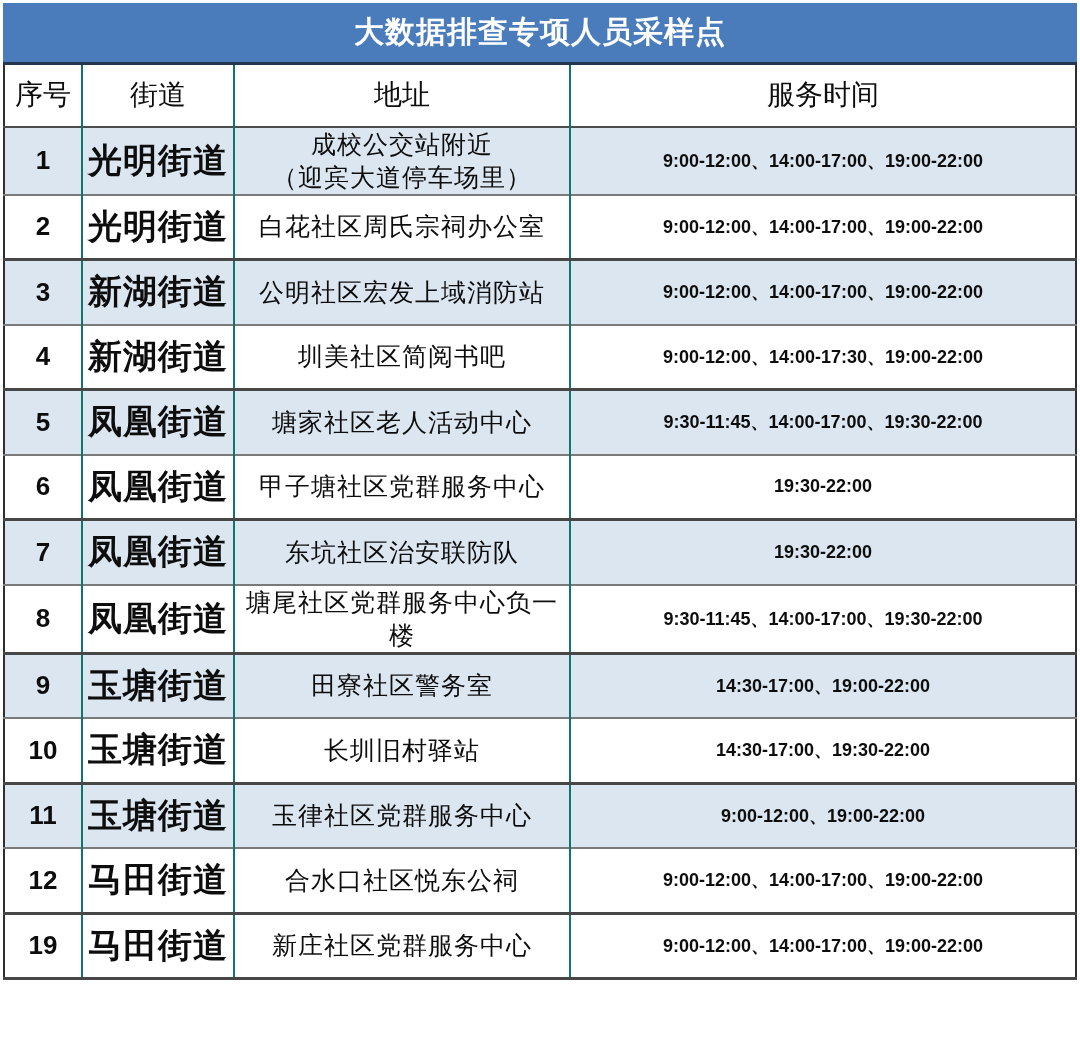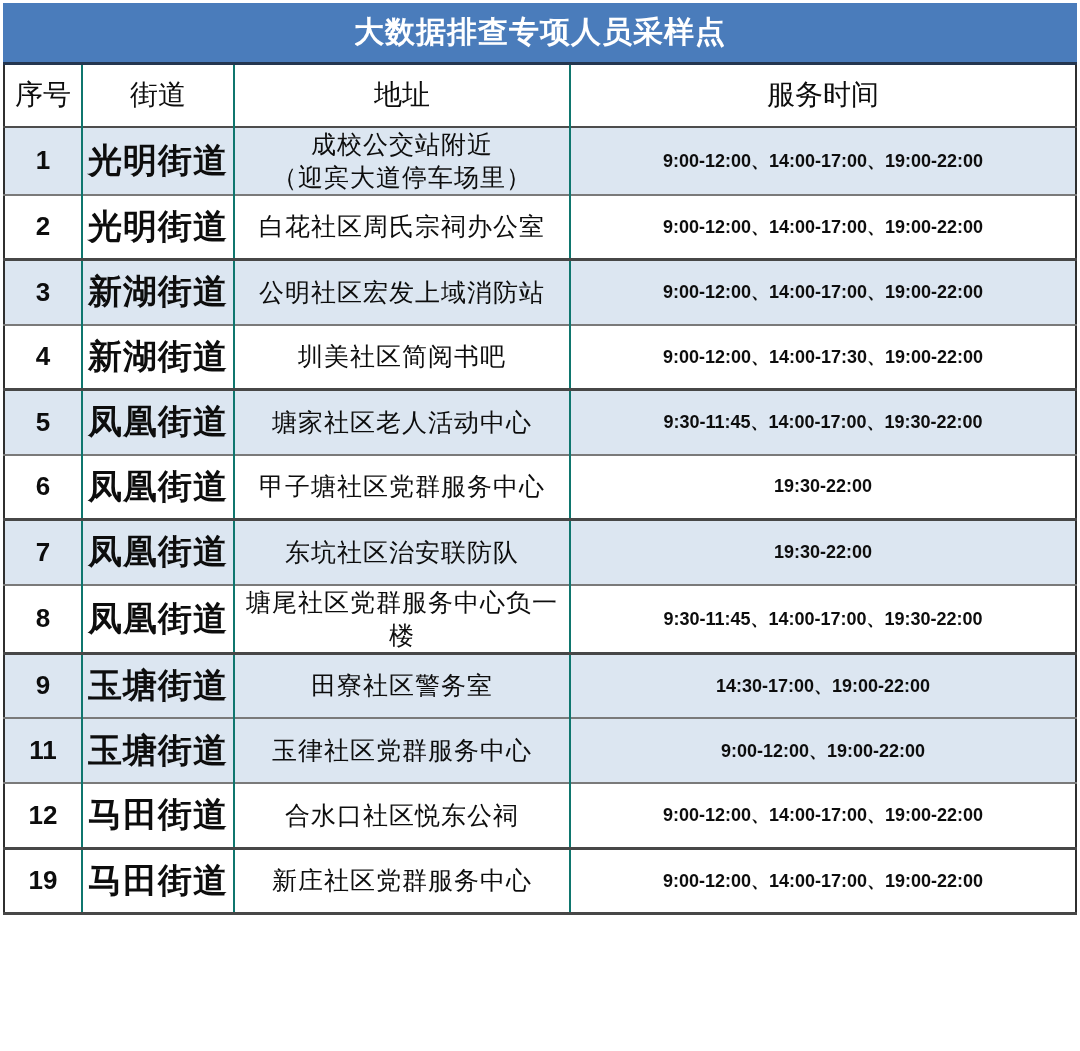--- a/index.html
+++ b/index.html
@@ -133,20 +133,26 @@
     <td class="street">凤凰街道</td>
     <td class="addr">塘尾社区党群服务中心负一楼</td>
     <td class="time">9:30-11:45、14:00-17:00、19:30-22:00</td>
   </tr>
         <tr class="shaded">
     <td class="no">9</td>
     <td class="street">玉塘街道</td>
     <td class="addr">田寮社区警务室</td>
     <td class="time">14:30-17:00、19:00-22:00</td>
   </tr>
+        <tr class="plain">
+    <td class="no">10</td>
+    <td class="street">玉塘街道</td>
+    <td class="addr">长圳旧村驿站</td>
+    <td class="time">14:30-17:00、19:30-22:00</td>
+  </tr>
         <tr class="shaded">
     <td class="no">11</td>
     <td class="street">玉塘街道</td>
     <td class="addr">玉律社区党群服务中心</td>
     <td class="time">9:00-12:00、19:00-22:00</td>
   </tr>
         <tr class="plain">
     <td class="no">12</td>
     <td class="street">马田街道</td>
     <td class="addr">合水口社区悦东公祠</td>

